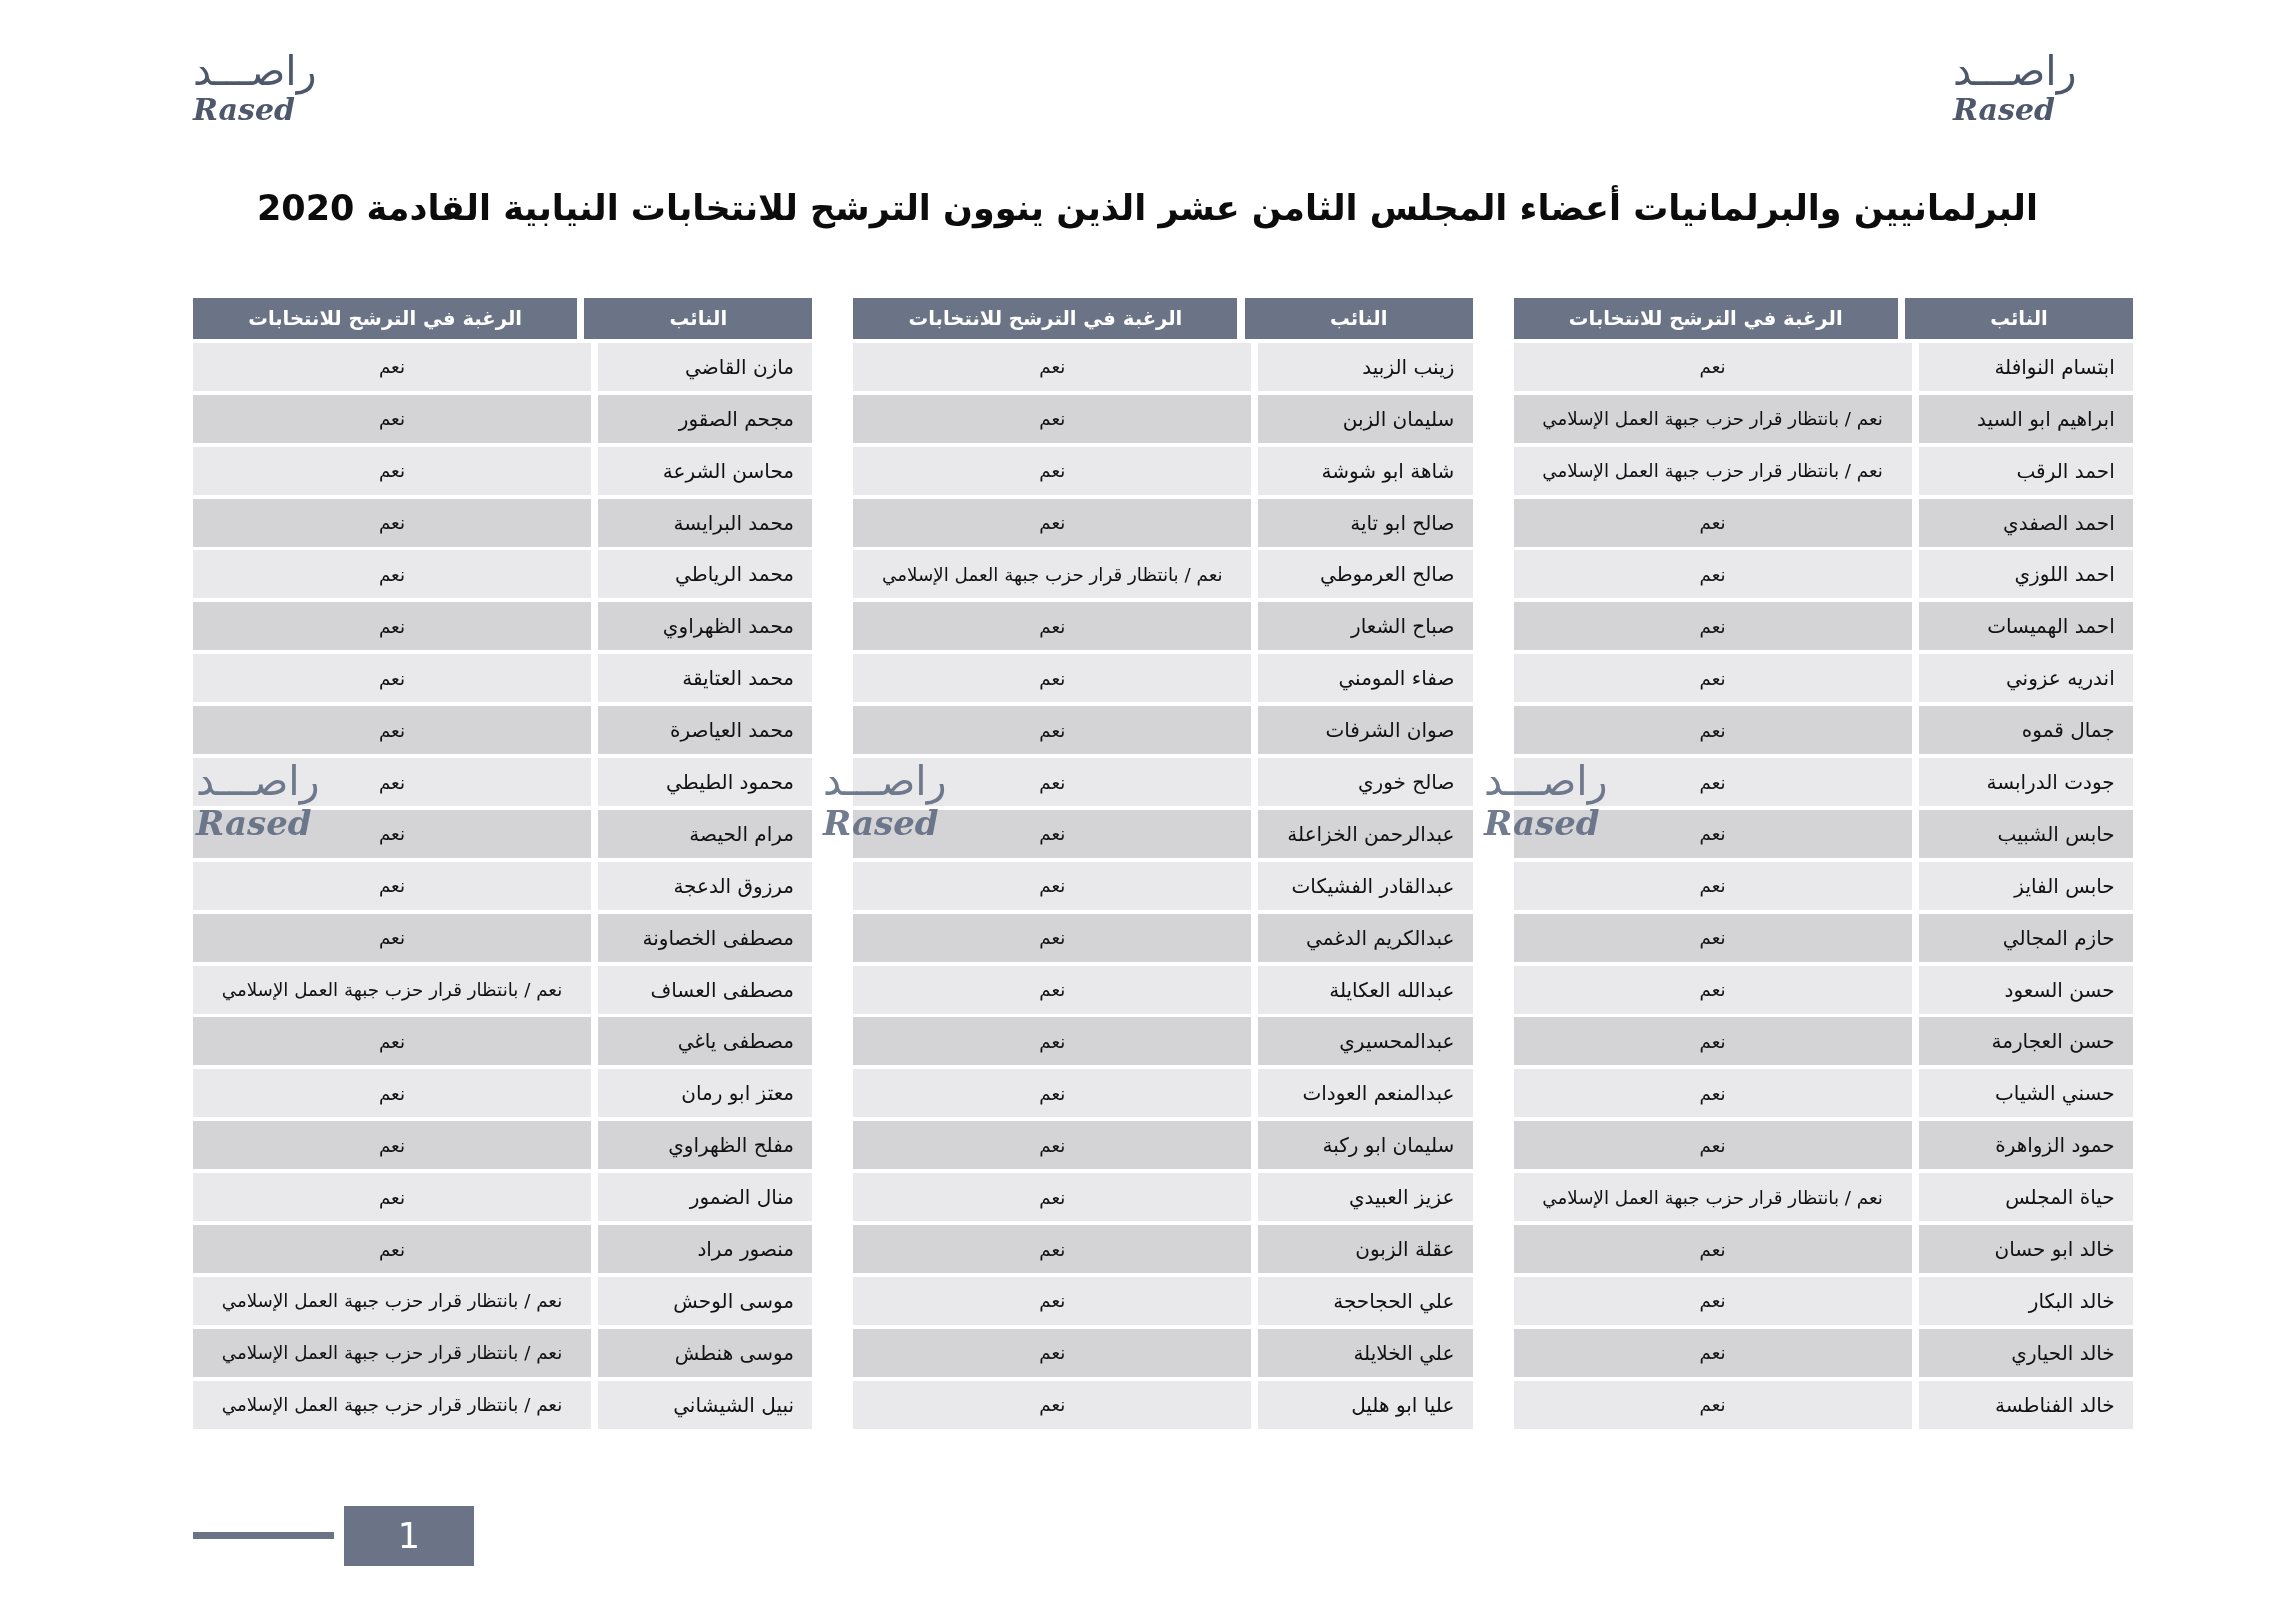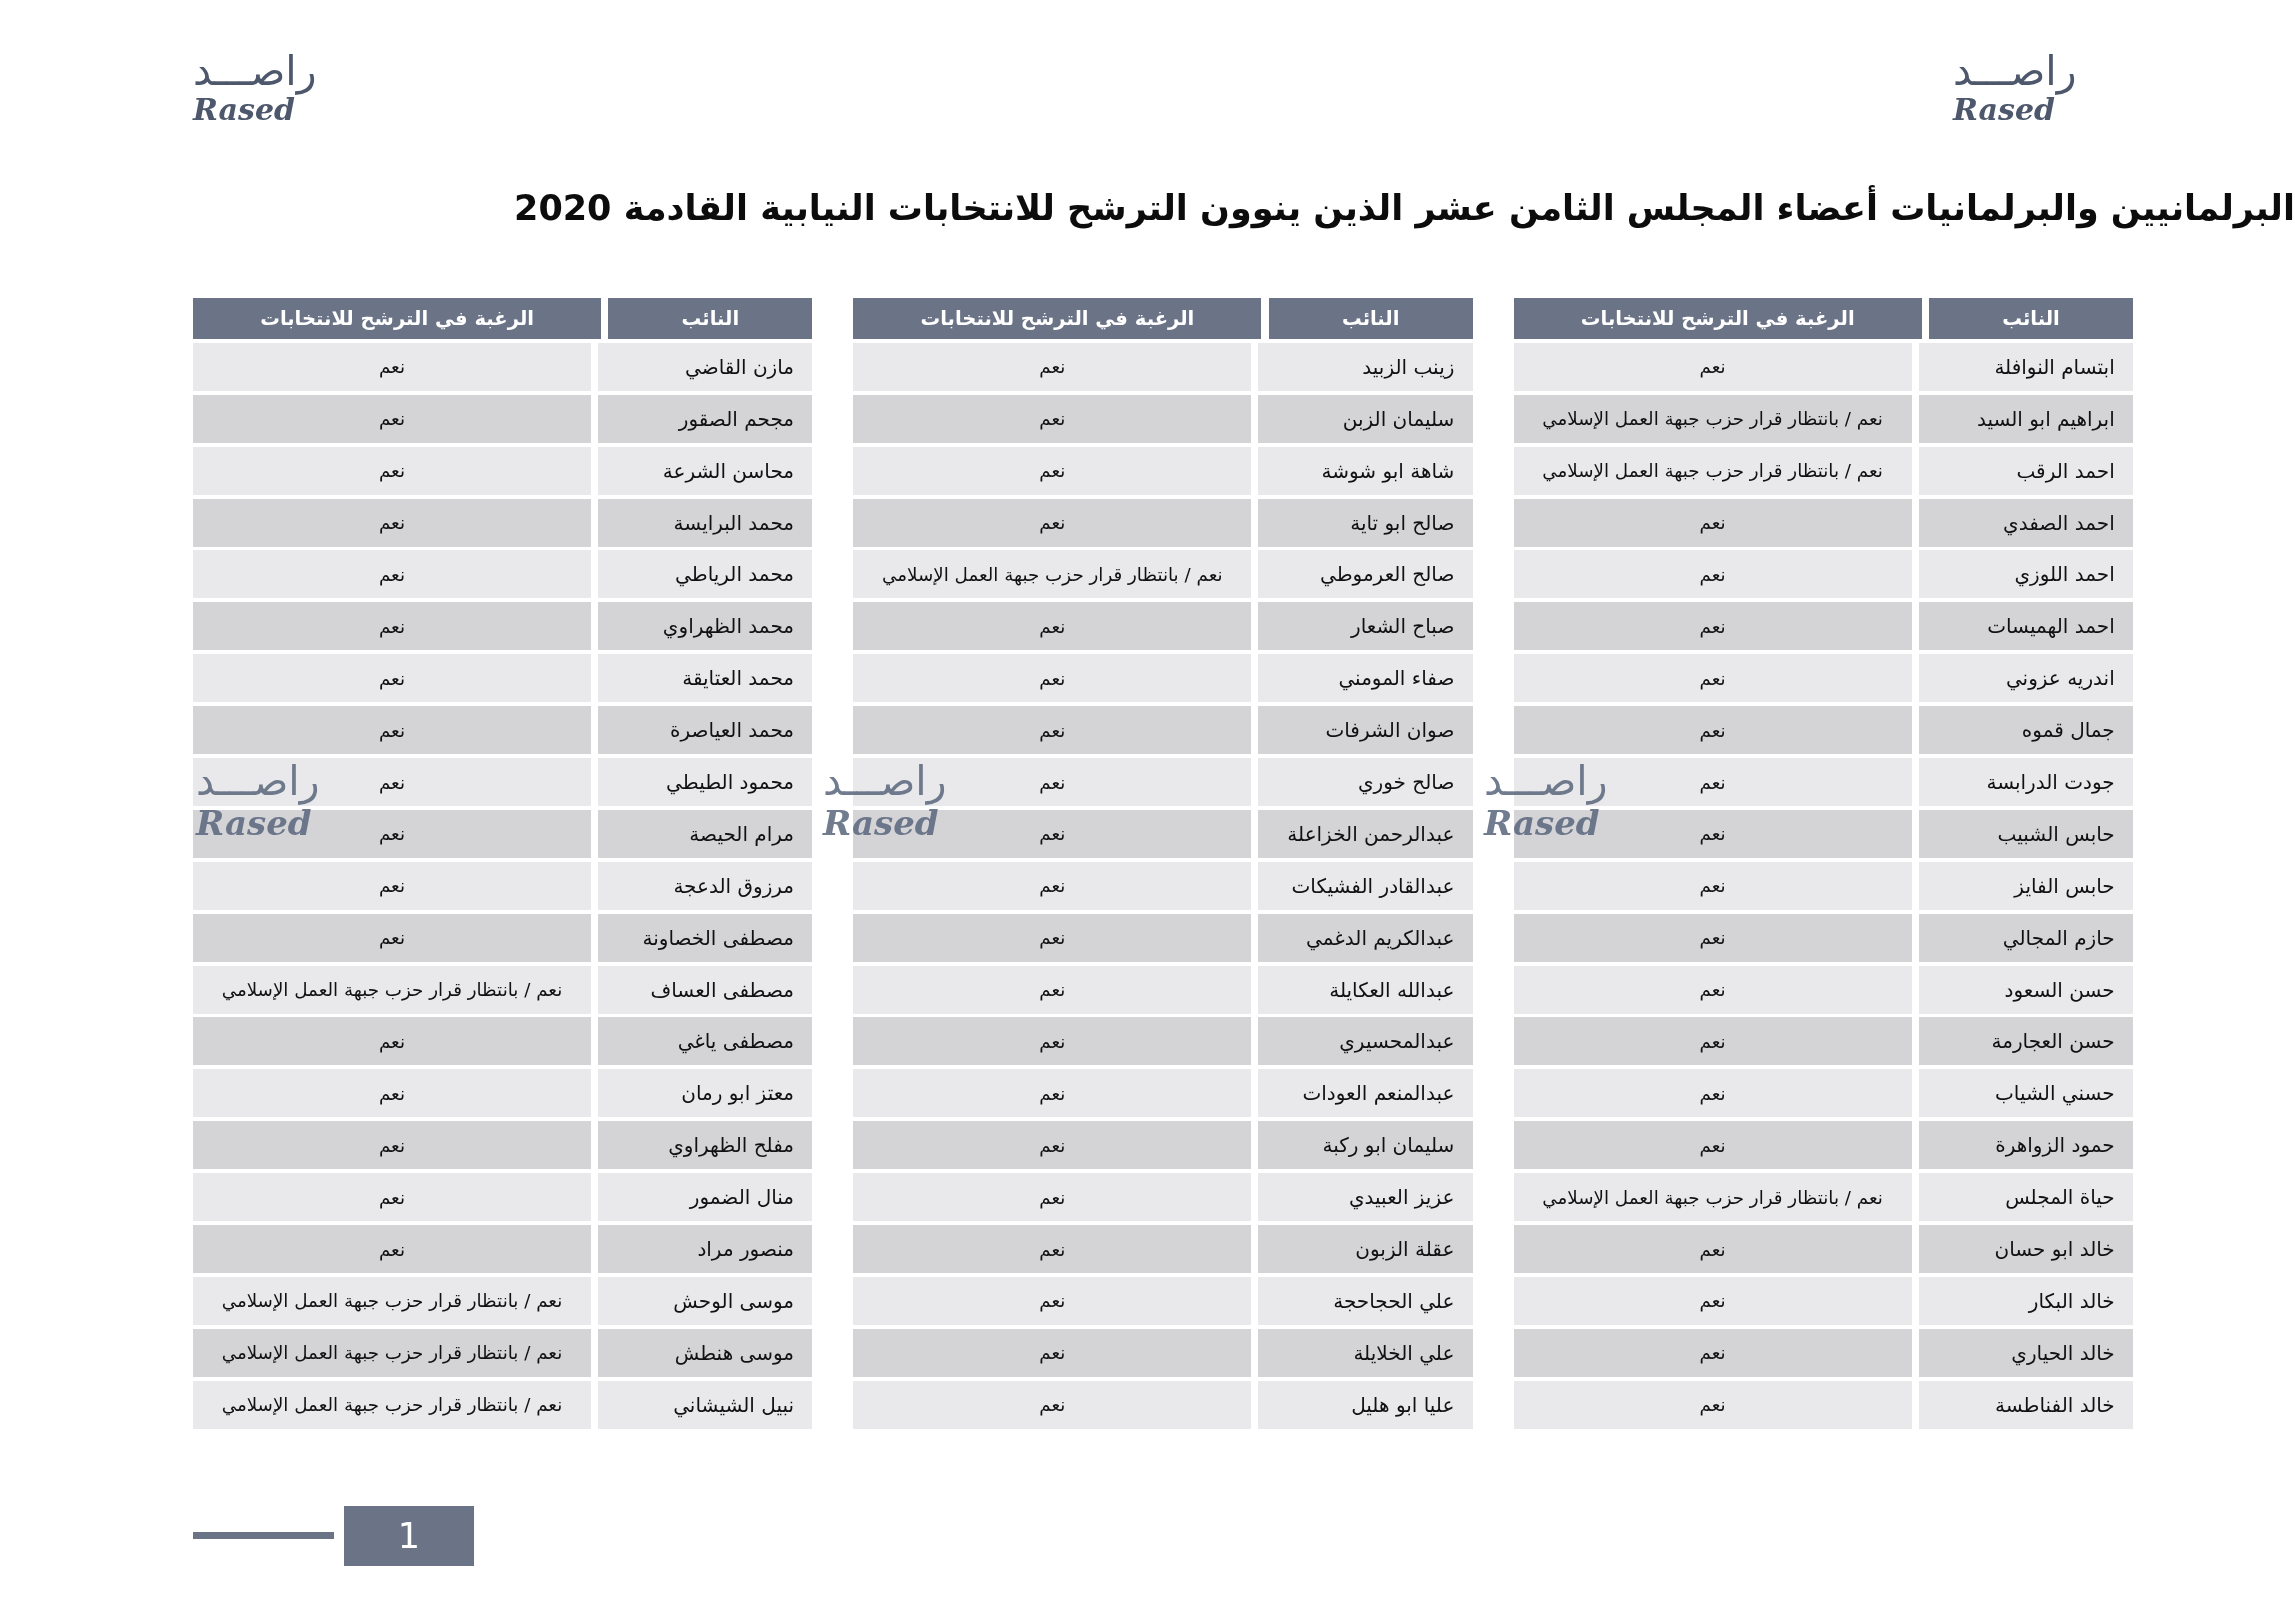--- a/index.html
+++ b/index.html
@@ -36,21 +36,21 @@
     line-height: 1.0;
     margin-top: 2.6px;
   }
 
   
   .title {
     position: absolute;
     top: 188px;
     left: 0;
     right: 0;
-    text-align: right;
+    text-align: center;
     direction: rtl;
     font-size: 35px;
     font-weight: bold;
     color: #0c0c0c;
     letter-spacing: 0;
   }
 
   
   .tables {
     position: absolute;
@@ -87,21 +87,21 @@
     white-space: nowrap;
     color: #111;
   }
   .thead { height: 41px; }
   .thead .cell {
     background: #6b7487;
     color: #ffffff;
     font-weight: bold;
     font-size: 19.6px;
     justify-content: center;
-    padding: 4px;
+    padding: 16px;
   }
   .trow { height: 48px; }
   .rows div.trow:nth-of-type(odd)  .cell { background: #e9e9eb; }
   .rows div.trow:nth-of-type(even) .cell { background: #d4d4d7; }
 
   
   .watermark {
     position: absolute;
     top: 761px;
     width: 164px;

